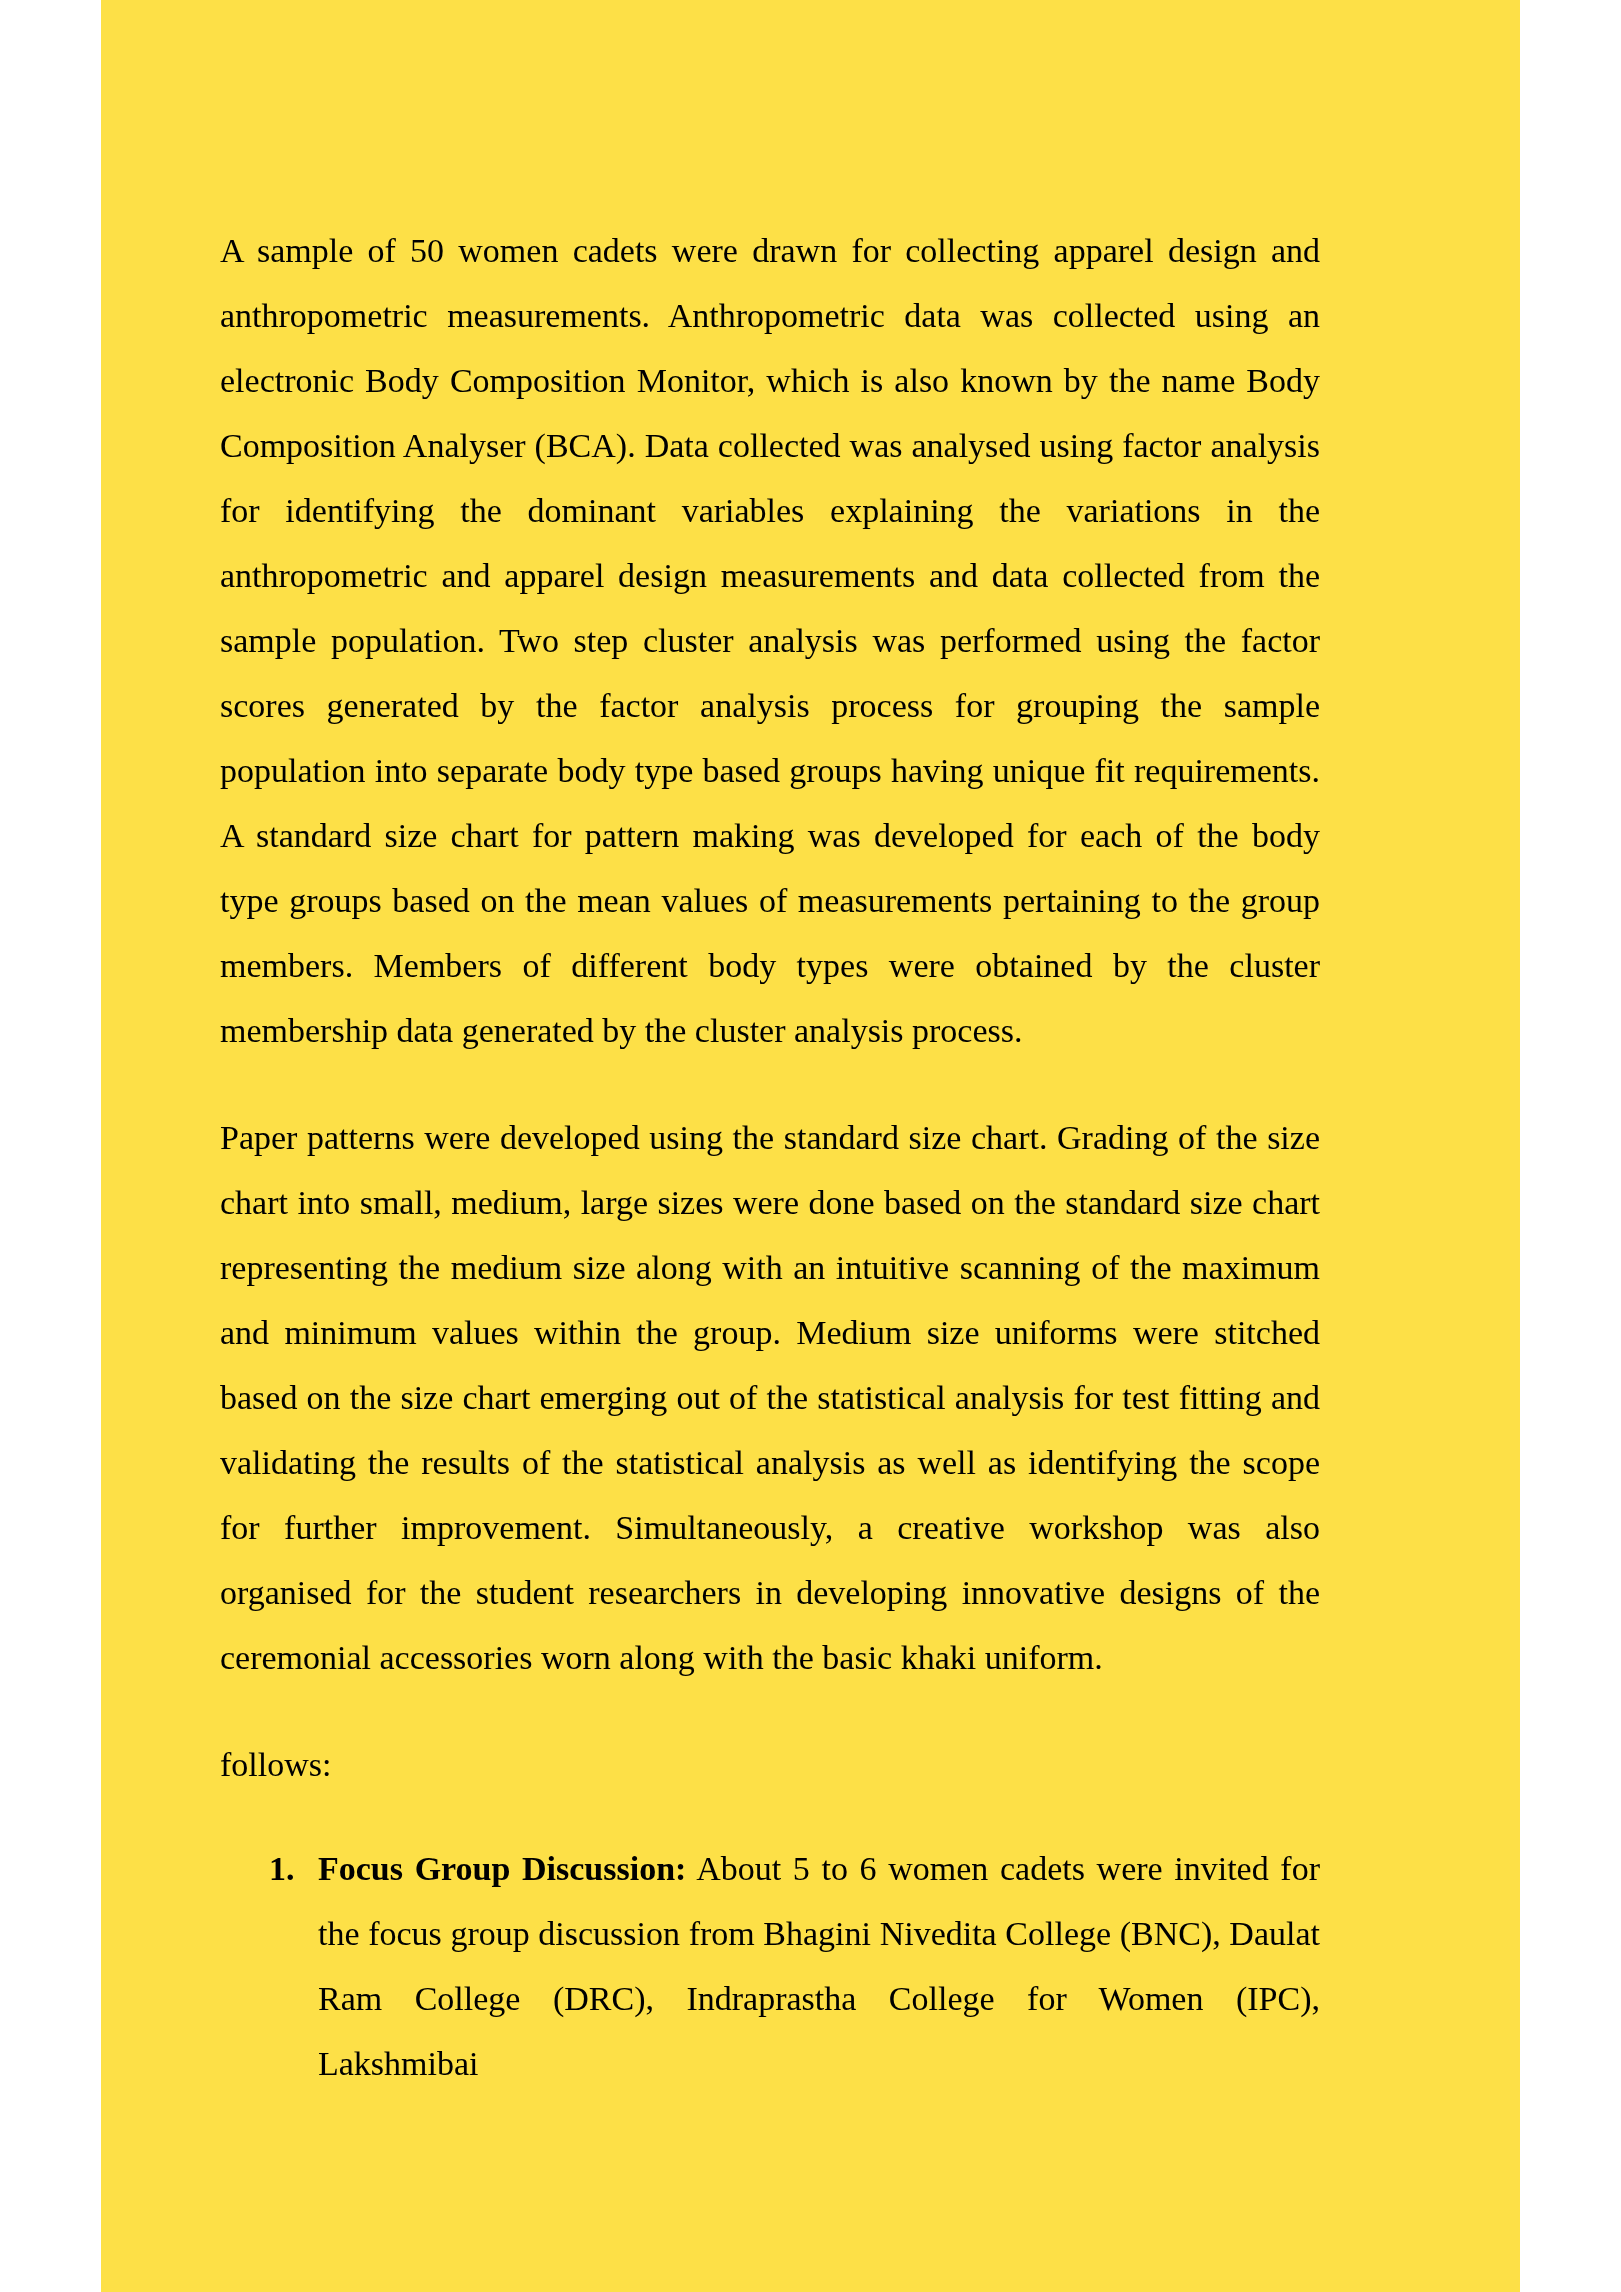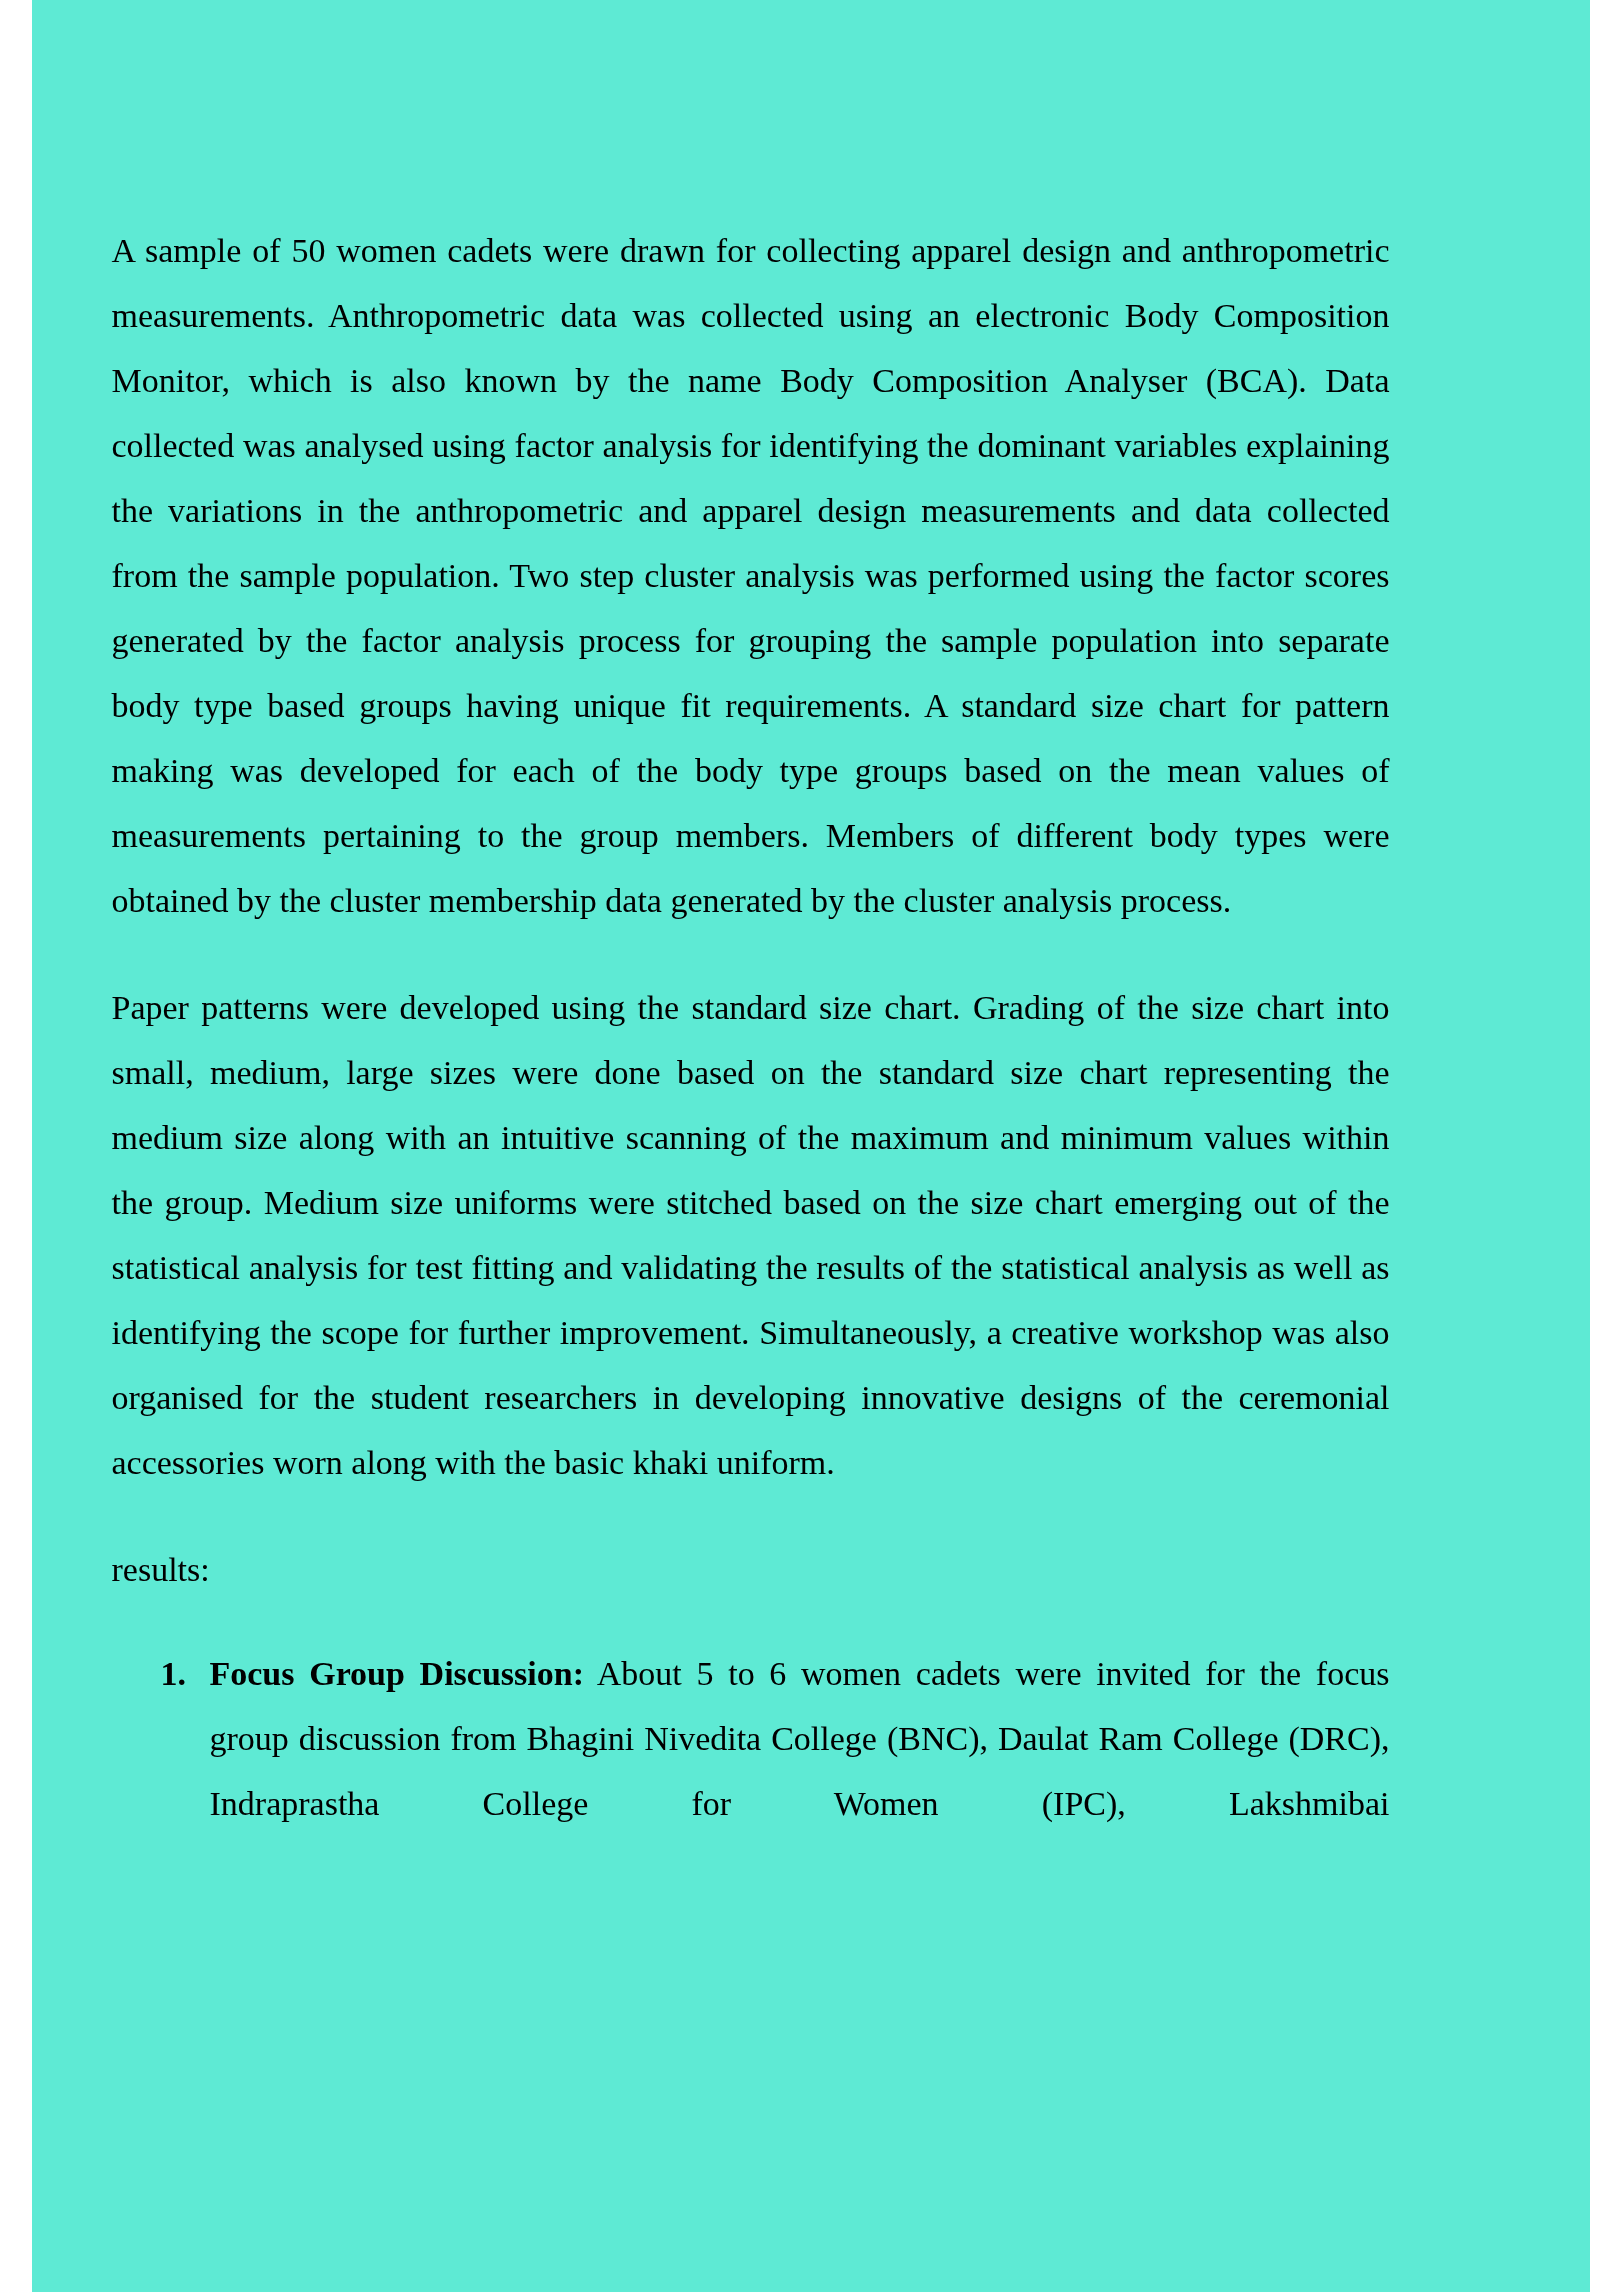--- a/index.html
+++ b/index.html
@@ -2,30 +2,30 @@
 <html><head>
 <meta charset="utf-8">
 <style>
   html, body {
     margin: 0;
     padding: 0;
     background: #ffffff;
   }
   .page {
     position: relative;
-    width: 1558px;
+    width: 1419px;
     height: 2293px;
     margin: 0 auto;
-    background: #5eead4;
+    background: #fde047;
     color: #000000;
     font-family: "Liberation Serif", "DejaVu Serif", serif;
     font-size: 34px;
     line-height: 65px;
     box-sizing: border-box;
-    padding: 218px 200px 0 80px;
+    padding: 218px 200px 0 119px;
     overflow: hidden;
   }
   .para {
     margin: 0 0 42px 0;
     text-align: justify;
   }
   .intro {
     margin: 0 0 39px 0;
     text-align: left;
   }
@@ -54,21 +54,21 @@
 </head>
 <body>
 
 <div class="page">
 
   <p class="para">A sample of 50 women cadets were drawn for collecting apparel design and anthropometric measurements. Anthropometric data was collected using an electronic Body Composition Monitor, which is also known by the name Body Composition Analyser (BCA). Data collected was analysed using factor analysis for identifying the dominant variables explaining the variations in the anthropometric and apparel design measurements and data collected from the sample population. Two step cluster analysis was performed using the factor scores generated by the factor analysis process for grouping the sample population into separate body type based groups having unique fit requirements. A standard size chart for pattern making was developed for each of the body type groups based on the mean values of measurements pertaining to the group members. Members of different body types were obtained by the cluster membership data generated by the cluster analysis process.</p>
 
   <p class="para">Paper patterns were developed using the standard size chart. Grading of the size chart into small, medium, large sizes were done based on the standard size chart representing the medium size along with an intuitive scanning of the maximum and minimum values within the group. Medium size uniforms were stitched based on the size chart emerging out of the statistical analysis for test fitting and validating the results of the statistical analysis as well as identifying the scope for further improvement. Simultaneously, a creative workshop was also organised for the student researchers in developing innovative designs of the ceremonial accessories worn along with the basic khaki uniform.</p>
 
   <div class="intro">
-    <span class="intro-line">results:</span>
+    <span class="intro-line">follows:</span>
   </div>
 
   <div class="list-item">
     <span class="list-number">1.</span>
     <span class="list-content">
       <span class="list-label">Focus Group Discussion:</span>
       <span>About 5 to 6 women cadets were invited for the focus group discussion from Bhagini Nivedita College (BNC), Daulat Ram College (DRC), Indraprastha College for Women (IPC), Lakshmibai</span>
     </span>
   </div>
 

